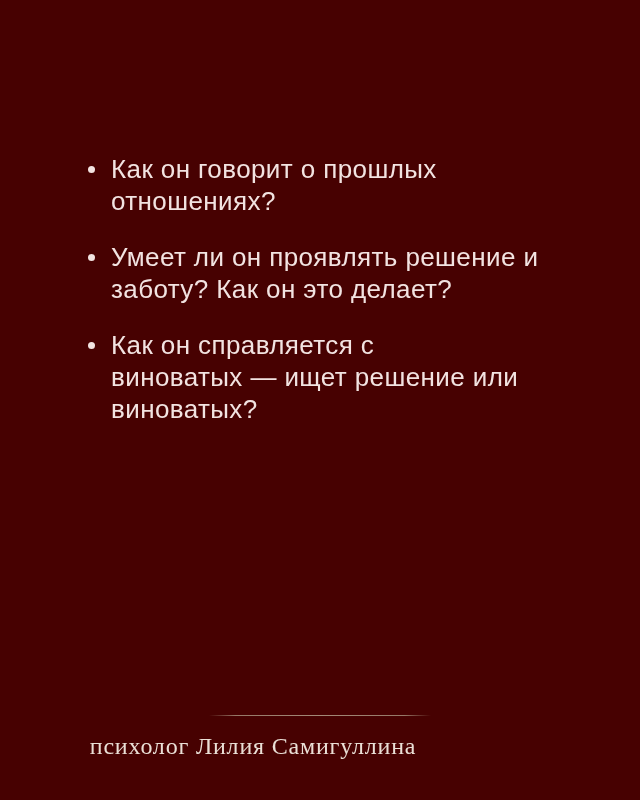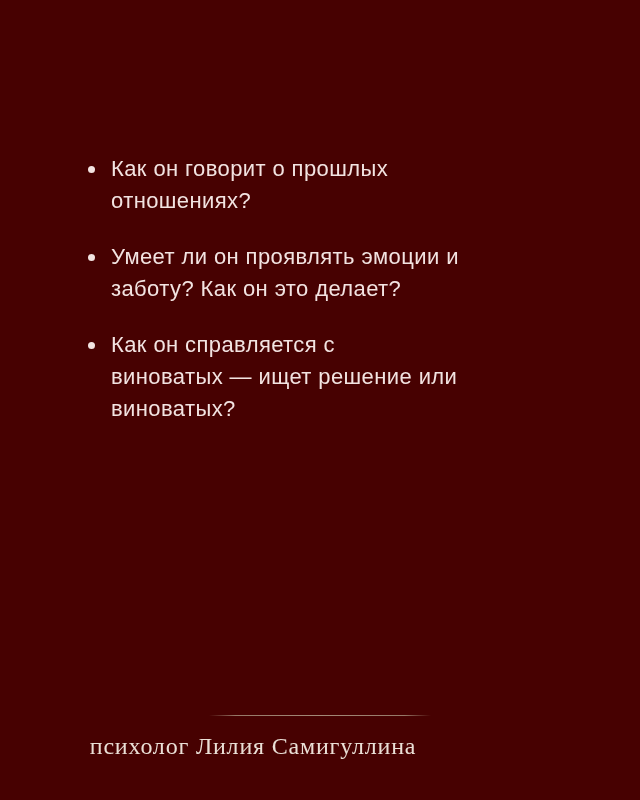--- a/index.html
+++ b/index.html
@@ -33,21 +33,21 @@
     flex: 0 0 auto;
     width: 7px;
     height: 7px;
     border-radius: 50%;
     background: #f2e3e1;
     margin-top: 13px;
     margin-right: 16px;
   }
   .item-text {
     color: #f2e3e1;
-    font-size: 22px;
+    font-size: 26px;
     line-height: 32px;
     letter-spacing: 0.4px;
     white-space: pre-line;
   }
   .divider {
     position: absolute;
     top: 715px;
     left: 209px;
     width: 222px;
     height: 1px;
@@ -80,21 +80,21 @@
     <div class="bullet-item">
       <span class="dot"></span>
       <span class="item-text">Как он говорит о прошлых
 отношениях?</span>
     </div>
 
 
 
     <div class="bullet-item">
       <span class="dot"></span>
-      <span class="item-text">Умеет ли он проявлять эмоции и
+      <span class="item-text">Умеет ли он проявлять решение и
 заботу? Как он это делает?</span>
     </div>
 
     <div class="bullet-item">
       <span class="dot"></span>
       <span class="item-text">Как он справляется с
 виноватых — ищет решение или
 виноватых?</span>
     </div>
 

